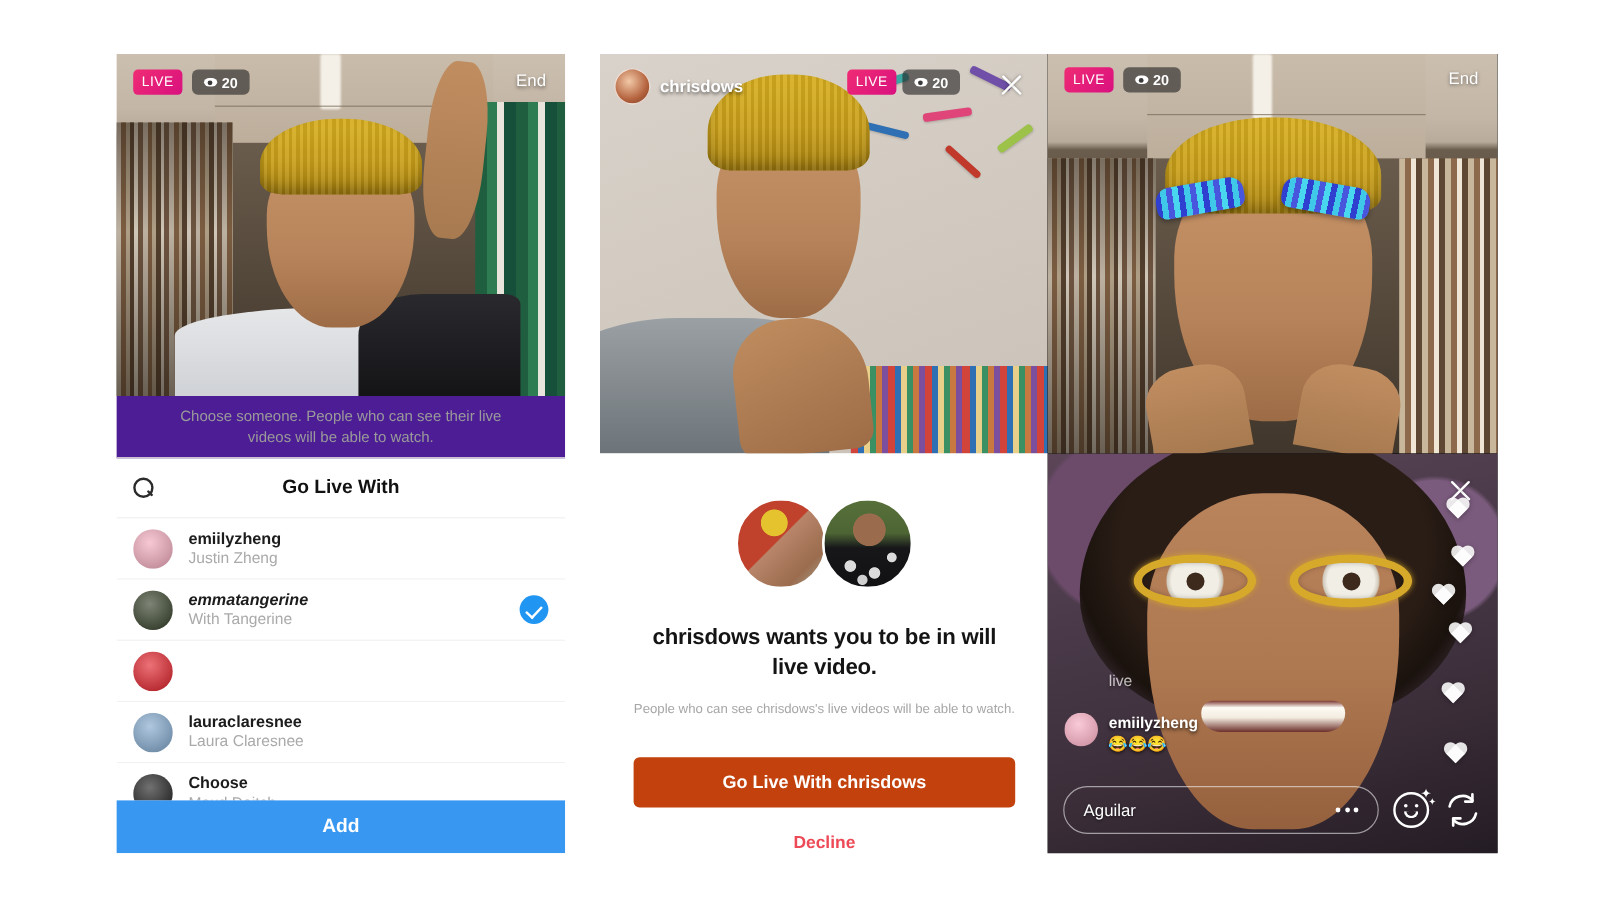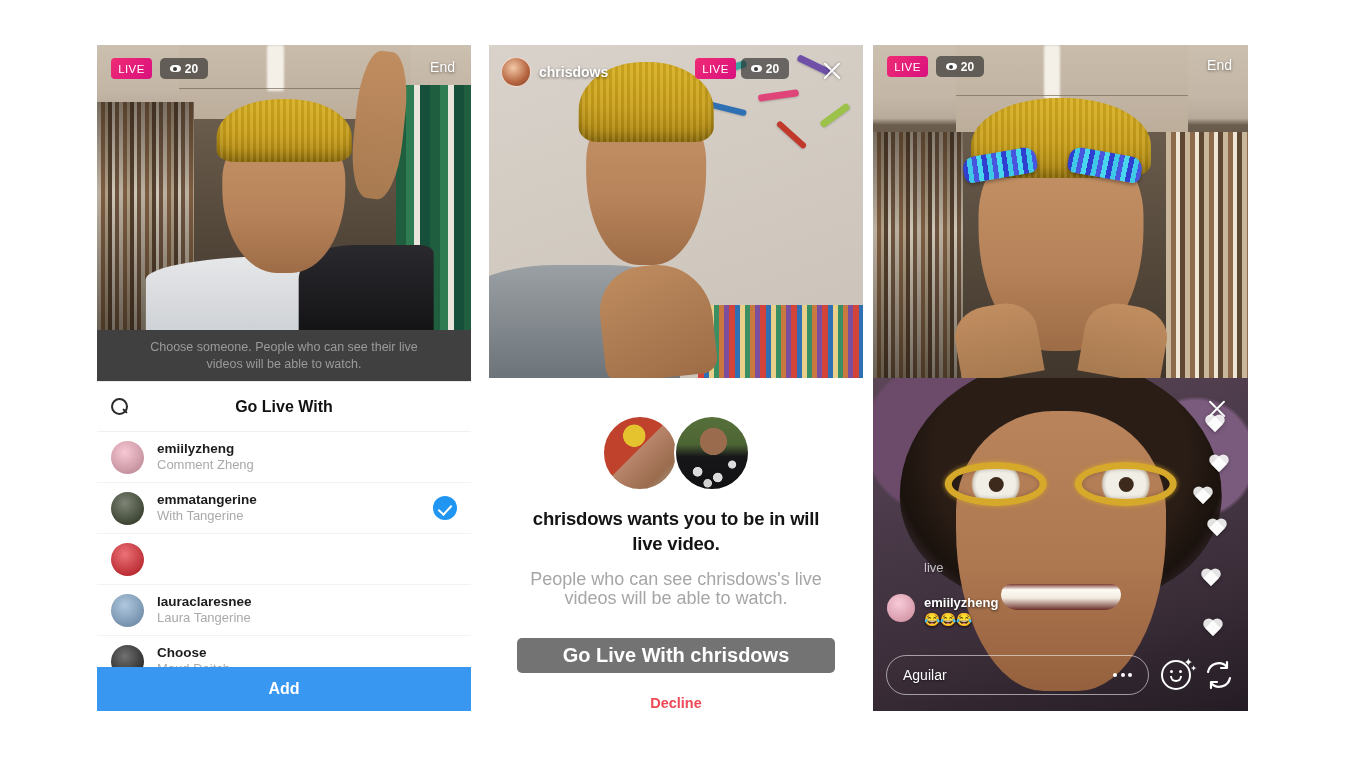--- a/index.html
+++ b/index.html
@@ -135,21 +135,21 @@
   .live-user .uname {
     color: #fff; font-weight: bold; font-size: 14px;
     text-shadow: 0 1px 3px rgba(0,0,0,.55);
   }
 
   
   #panel1 { left: 97px; top: 45px; width: 374px; height: 666px; background: #fff; }
   #p1-video { top: 0; height: 285px; }
   .hint-bar {
     position: absolute; left: 0; right: 0; top: 285px; height: 52px;
-    background: #404040; border-bottom: 1px solid #e8e8e8;
+    background: #4c1d95; border-bottom: 1px solid #e8e8e8;
     display: flex; align-items: center; justify-content: center;
     padding: 0 34px;
   }
   .hint-bar p {
     color: #9a9a9a; font-size: 12.5px; line-height: 17px; text-align: center;
   }
   .golive-header {
     position: absolute; left: 0; right: 0; top: 337px; height: 50px;
     display: flex; align-items: center; border-bottom: 1px solid #f0f0f0;
   }
@@ -191,21 +191,21 @@
     width: 6px; height: 11px; border: solid #fff; border-width: 0 2.2px 2.2px 0;
     transform: rotate(43deg);
   }
   .add-btn {
     position: absolute; left: 0; right: 0; bottom: 0; height: 44px;
     background: #3897f0; color: #fff; font-size: 16px; font-weight: bold;
     display: flex; align-items: center; justify-content: center; cursor: pointer;
   }
 
   
-  #panel2 { left: 489px; top: 45px; width: 374px; height: 666px; }
+  #panel2 { left: 500px; top: 45px; width: 374px; height: 666px; }
   #p2-video { top: 0; height: 333px; }
   .desk-bg { position: absolute; inset: 0; background: linear-gradient(160deg,#d9d2ca,#cac2b8); }
   .pen {
     position: absolute; border-radius: 3px; transform-origin: center;
     box-shadow: 0 1px 2px rgba(0,0,0,.18);
   }
   .books-strip {
     position: absolute; right: 0; bottom: 0; width: 44%; height: 22%;
     background: repeating-linear-gradient(90deg,
       #d2443a 0 6px, #2f6fb3 6px 11px, #e8d08a 11px 16px,
@@ -240,26 +240,26 @@
       radial-gradient(circle at 30% 76%, rgba(255,255,255,.85) 0 6%, transparent 7%),
       radial-gradient(circle at 58% 84%, rgba(255,255,255,.85) 0 6%, transparent 7%),
       radial-gradient(circle at 78% 66%, rgba(255,255,255,.85) 0 5%, transparent 6%),
       radial-gradient(circle at 44% 92%, rgba(255,255,255,.8) 0 5%, transparent 6%);
   }
   .invite-title {
     margin-top: 28px; font-size: 18.5px; font-weight: bold; color: #141414;
     text-align: center; line-height: 25px; letter-spacing: -.2px;
   }
   .invite-sub {
-    margin-top: 14px; font-size: 18px; color: #a6a6a6;
+    margin-top: 14px; font-size: 11px; color: #a6a6a6;
     text-align: center; line-height: 19px;
   }
   .golive-cta {
     margin-top: 30px; width: 100%; height: 42px; border-radius: 5px;
-    background: #737373; color: #fff; font-size: 20px; font-weight: bold;
+    background: #c2410c; color: #fff; font-size: 15px; font-weight: bold;
     display: flex; align-items: center; justify-content: center; cursor: pointer;
   }
   .decline {
     margin-top: 22px; font-size: 14.5px; font-weight: bold; color: #ed4956;
     cursor: pointer;
   }
 
   
   #panel3 { left: 873px; top: 45px; width: 375px; height: 666px; background: #000; }
   #p3-video-top { top: 0; height: 333px; }
@@ -414,39 +414,39 @@
     <div class="golive-header">
       <span class="search-ic"></span>
       <span class="title">Go Live With</span>
     </div>
 
     <div class="user-list" id="p1-user-list">
         <div class="user-row">
           <span class="ava" style="background: radial-gradient(circle at 42% 34%, rgba(255, 255, 255, 0.38), rgba(0, 0, 0, 0.25)), rgb(242, 168, 187);"></span>
           <span class="txt">
             <span class="un" style="display: block;">emiilyzheng</span>
-            <span class="fn" style="display: block;">Comment Zheng</span>
+            <span class="fn" style="display: block;">Justin Zheng</span>
           </span>
         </div>
         <div class="user-row">
           <span class="ava" style="background: radial-gradient(circle at 42% 34%, rgba(255, 255, 255, 0.38), rgba(0, 0, 0, 0.25)), rgb(47, 58, 34);"></span>
           <span class="txt">
-            <span class="un" style="display: block;">emmatangerine</span>
+            <span class="un" style="display: block; font-style: italic;">emmatangerine</span>
             <span class="fn" style="display: block;">With Tangerine</span>
           </span>
           <span class="check"></span>
         </div>
         <div class="user-row">
           <span class="ava" style="background: radial-gradient(circle at 42% 34%, rgba(255, 255, 255, 0.38), rgba(0, 0, 0, 0.25)), rgb(224, 27, 36);"></span>
         </div>
         <div class="user-row">
           <span class="ava" style="background: radial-gradient(circle at 42% 34%, rgba(255, 255, 255, 0.38), rgba(0, 0, 0, 0.25)), rgb(127, 166, 204);"></span>
           <span class="txt">
             <span class="un" style="display: block;">lauraclaresnee</span>
-            <span class="fn" style="display: block;">Laura Tangerine</span>
+            <span class="fn" style="display: block;">Laura Claresnee</span>
           </span>
         </div>
         <div class="user-row">
           <span class="ava" style="background: radial-gradient(circle at 42% 34%, rgba(255, 255, 255, 0.38), rgba(0, 0, 0, 0.25)), rgb(26, 26, 26);"></span>
           <span class="txt">
             <span class="un" style="display: block;">Choose</span>
             <span class="fn" style="display: block;">Maud Deitch</span>
           </span>
         </div>
       </div>

